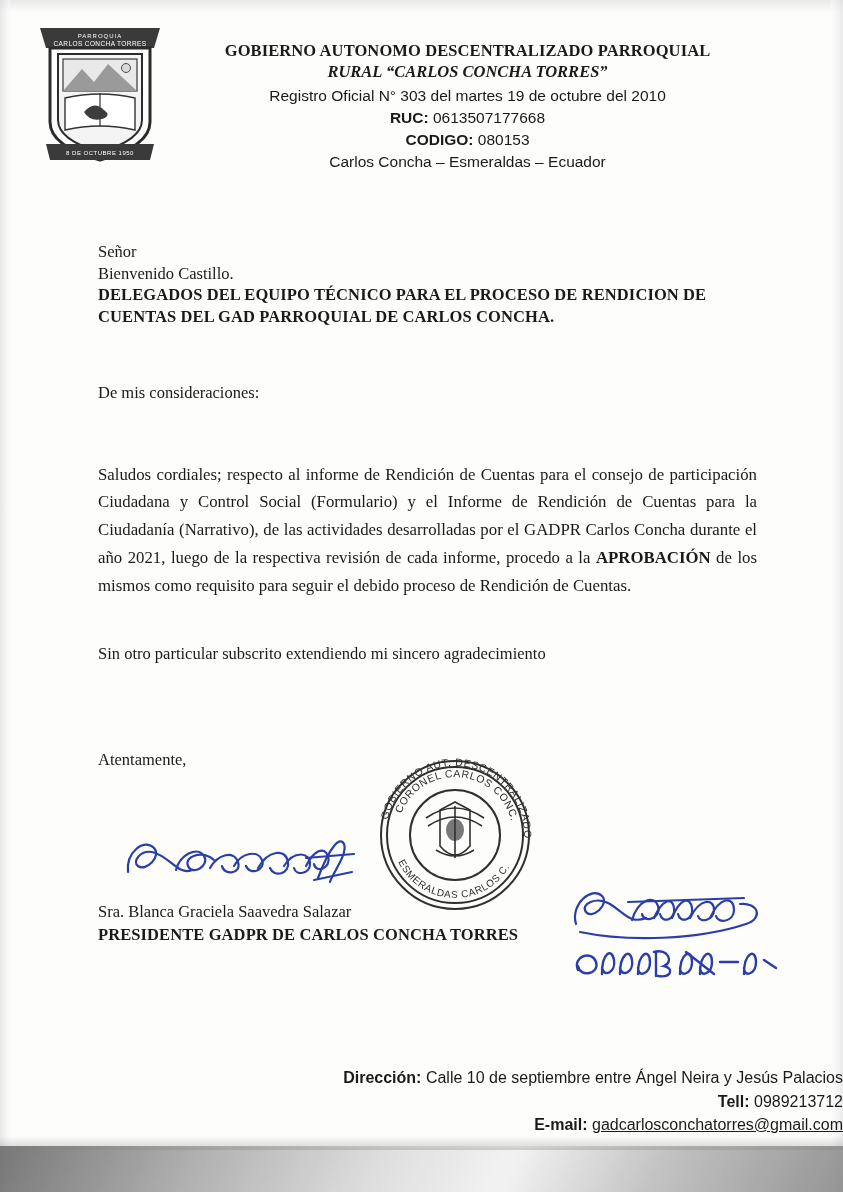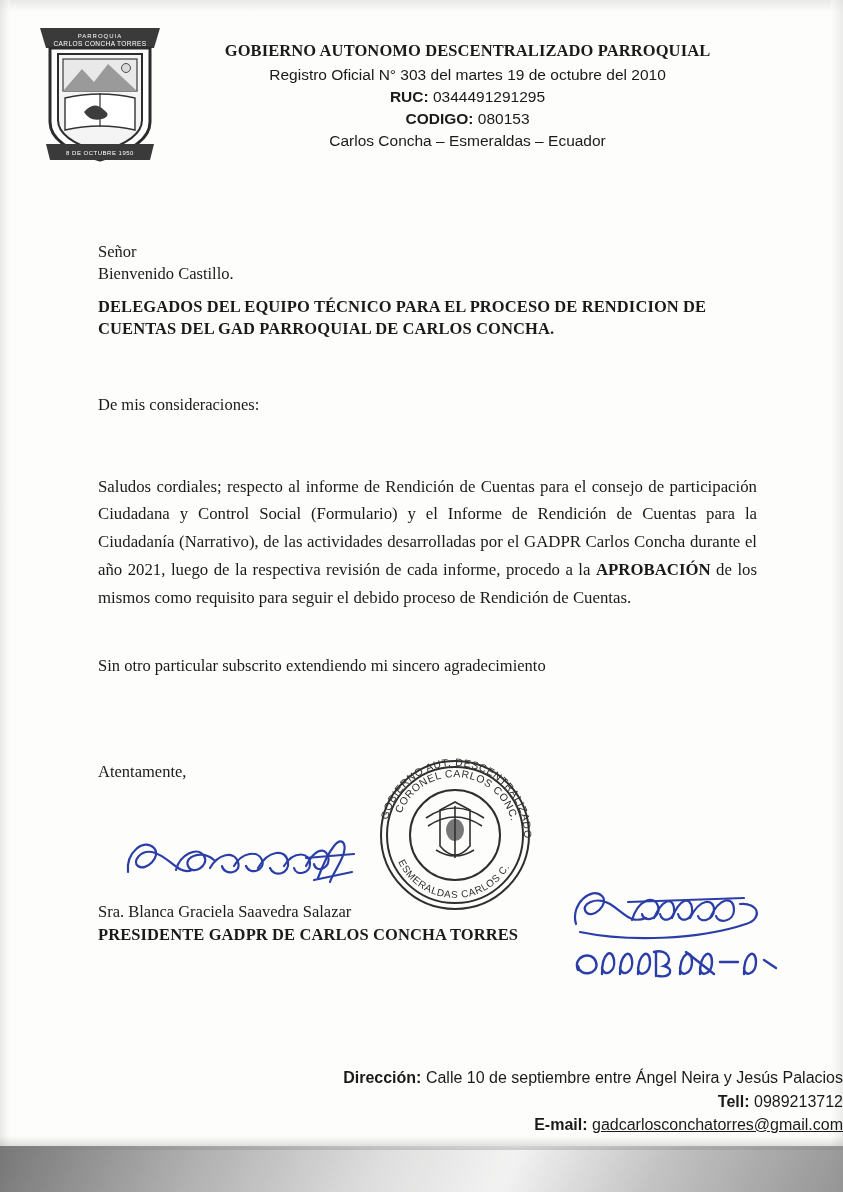--- a/index.html
+++ b/index.html
@@ -142,21 +142,21 @@
     position: absolute;
     top: 242px;
     left: 98px;
     right: 86px;
   }
   .addr-senor { font-size: 16.5px; }
   .addr-name  { font-size: 16.5px; margin-top: 2px; }
   .addr-role {
     font-size: 16.5px;
     font-weight: bold;
-    margin-top: 12px;
+    margin-top: 0;
     line-height: 1.35;
     letter-spacing: .1px;
   }
   .despacho {
     font-size: 16.5px;
     margin-top: 52px;
   }
   .consider {
     font-size: 16.5px;
     margin-top: 54px;
@@ -266,24 +266,25 @@
         <line x1="66" y1="67" x2="66" y2="101" stroke="#333333" stroke-width="1.2"></line>
         <path d="M50 86 Q60 74 70 84 Q78 90 68 93 Q56 96 50 86 Z" fill="#3d3d3d"></path>
 
         <path d="M12 118 L120 118 L116 134 L16 134 Z" fill="#3a3a3a"></path>
         <text x="66" y="129" font-size="6" fill="#ffffff" text-anchor="middle" font-family="Liberation Sans, sans-serif" letter-spacing=".5">8 DE OCTUBRE 1950</text>
       </svg>
     </div>
 
     <div class="header-text">
       <div class="org-line1">GOBIERNO AUTONOMO DESCENTRALIZADO PARROQUIAL</div>
+      <div class="org-line2">RURAL “CARLOS CONCHA TORRES”</div>
       <div class="reg-line">Registro Oficial N° 303 del martes 19 de octubre del 2010</div>
       <div class="ruc-line">
         <b>RUC:</b>
-        <span>0344491291295</span>
+        <span>0613507177668</span>
       </div>
       <div class="codigo-line">
         <b>CODIGO:</b>
         <span>080153</span>
       </div>
       <div class="city-line">Carlos Concha – Esmeraldas – Ecuador</div>
     </div>
   </div>
 
   <div class="date-block">

